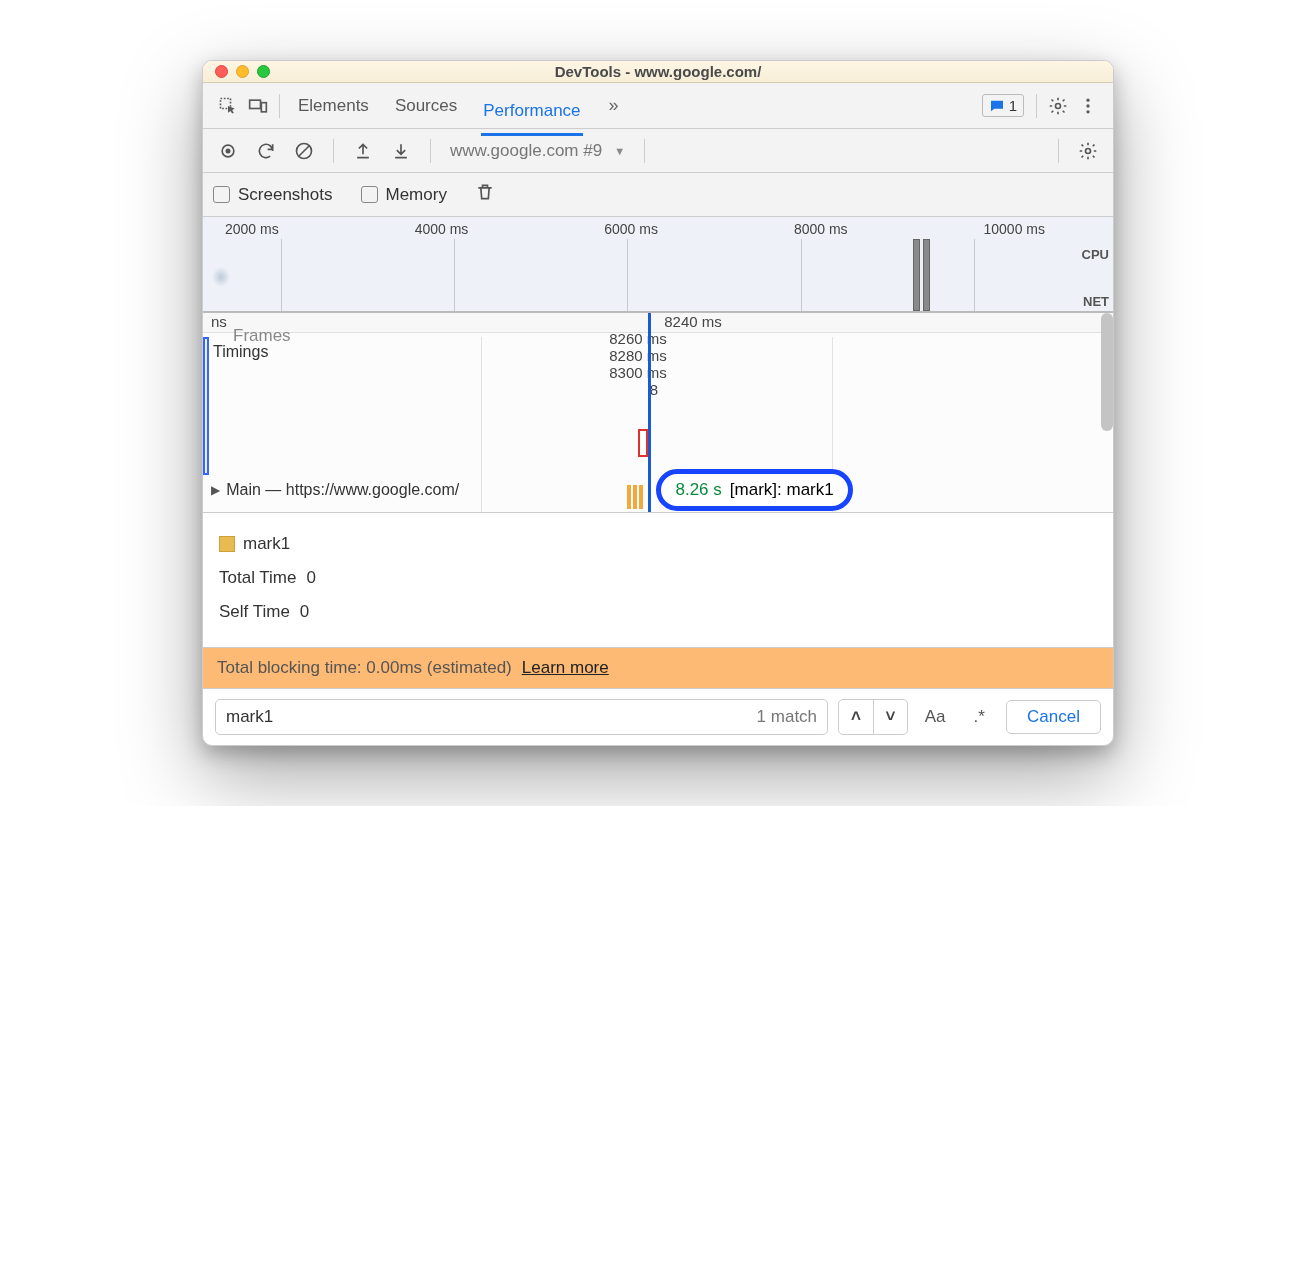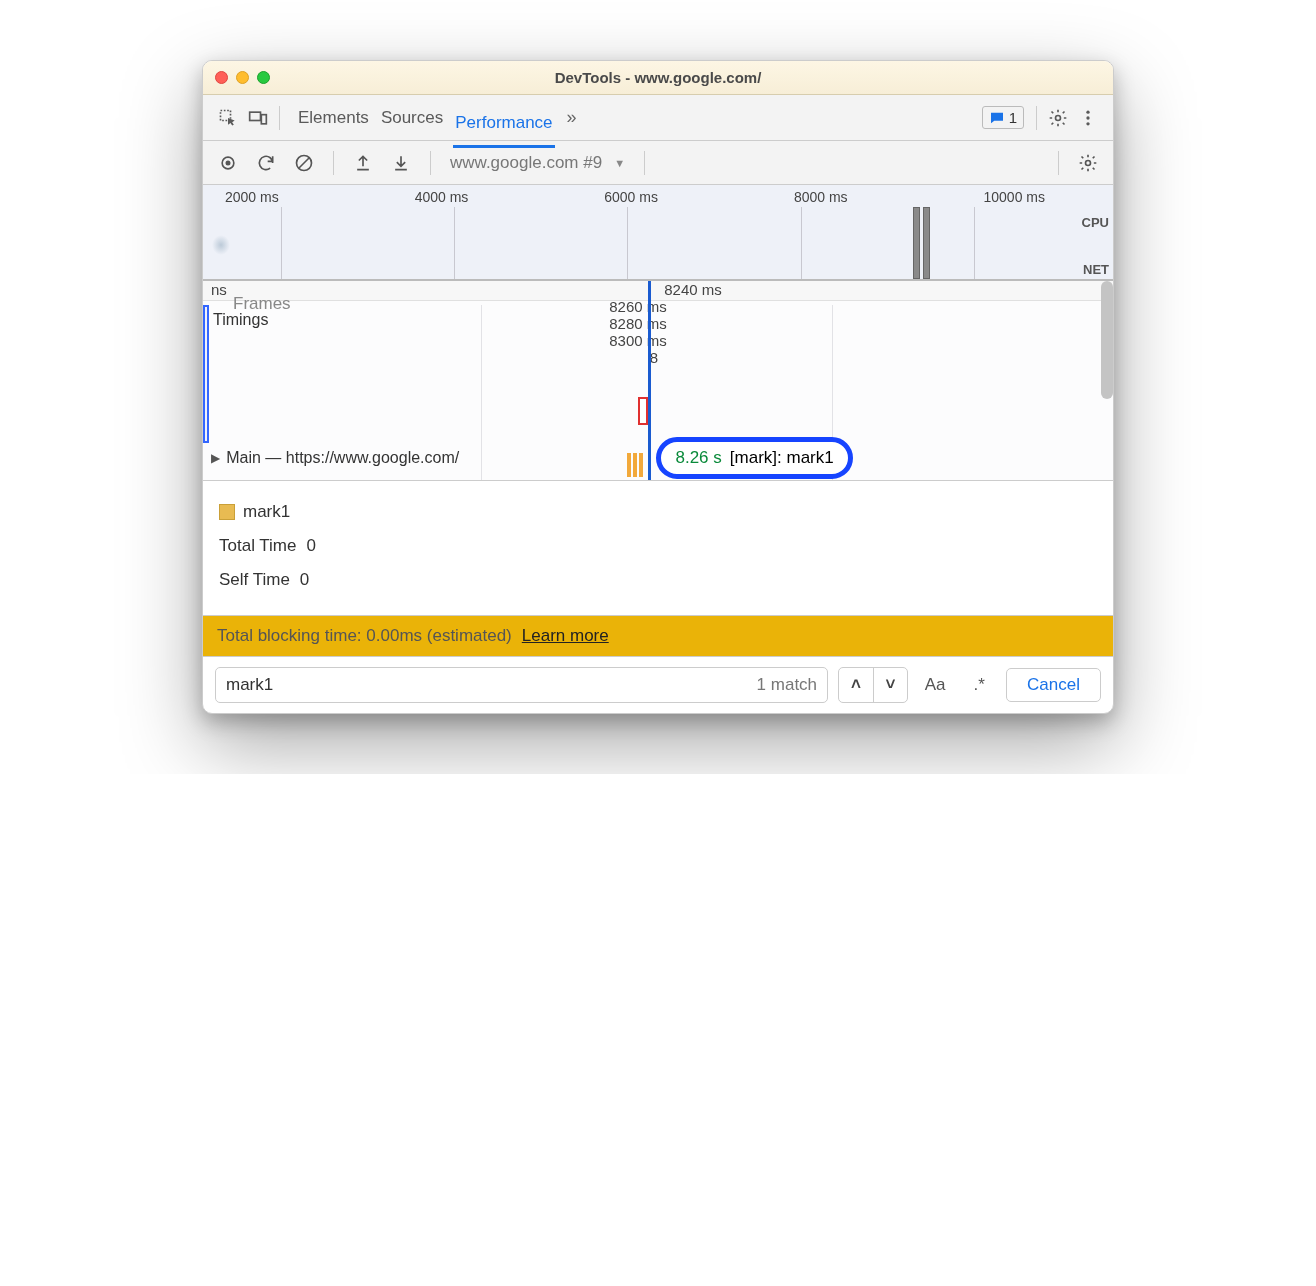--- a/index.html
+++ b/index.html
@@ -13,21 +13,21 @@
   }
   .window {
     width: 912px;
     border-radius: 10px;
     background: #fff;
     box-shadow: 0 30px 80px rgba(0,0,0,.35), 0 8px 20px rgba(0,0,0,.25);
     overflow: hidden;
     border: 1px solid #ccc;
   }
   .titlebar {
-    height: 34px;
+    height: 22px;
     background: linear-gradient(#fdf6e4, #f7eed7);
     display:flex; align-items:center;
     padding: 0 12px;
     border-bottom:1px solid #d7cdae;
     position:relative;
   }
   .traffic { display:flex; gap:8px; }
   .dot { width:13px; height:13px; border-radius:50%; }
   .dot.red{background:#ff5f57;border:1px solid #e04640;}
   .dot.yellow{background:#ffbd2e;border:1px solid #dfa123;}
@@ -37,21 +37,21 @@
     display:flex; align-items:center;
     height:46px; padding:0 10px;
     border-bottom:1px solid #ccc;
     background:#f3f3f3;
     font-size:16px;
   }
   .icon-btn { width:30px; height:30px; display:flex;align-items:center;justify-content:center;color:#5a5a5a;}
   .icon-btn svg{width:20px;height:20px;}
   .sep { width:1px; height:24px; background:#ccc; margin:0 6px;}
   .tabs {
-    display:flex; gap:8px; margin-left:10px; align-items:center; flex:1;
+    display:flex; gap:22px; margin-left:10px; align-items:center; flex:1;
   }
   .tab1 { color:#5a5a5a; font-size:17px; padding:12px 2px;}
   .tab1.active { color:#1a73e8; border-bottom:3px solid #1a73e8; margin-bottom:-14px;}
   .chev{color:#666;font-size:18px; margin-left:4px;}
   .badge {
     display:flex; align-items:center; gap:4px;
     border:1px solid #bbb; border-radius:3px; padding:2px 6px; font-size:15px; color:#333;
     margin:0 6px;
   }
   .badge svg{width:16px;height:16px;}
@@ -109,21 +109,21 @@
   .highlight .t{color:#0a8a3a;font-weight:500;}
   .scroll-thumb{position:absolute;right:0;top:0;width:12px;height:118px;background:#c4c4c4;border-radius:6px;}
   .tabs2{height:44px;display:flex;gap:32px;padding:0 12px;align-items:center;
     background:#f3f3f3;border-bottom:1px solid #ccc;font-size:17px;color:#5a5a5a;}
   .tab2{padding:10px 2px;}
   .tab2.active{color:#1a73e8;border-bottom:3px solid #1a73e8;margin-bottom:-12px;}
   .summary-body{padding:14px 16px 18px; font-size:17px; color:#333; line-height:2;}
   .markrow{display:flex;align-items:center;gap:8px;}
   .swatch{width:16px;height:16px;background:#e8bb52;border:1px solid #caa038;}
   .kv{display:flex;gap:10px;}
-  .statusbar{background:#eab308;border-top:1px solid #ccc;border-bottom:1px solid #ccc;
+  .statusbar{background:#fdba74;border-top:1px solid #ccc;border-bottom:1px solid #ccc;
     padding:10px 14px;font-size:17px;color:#555;display:flex;gap:10px;align-items:center;}
   .statusbar a{color:#222;text-decoration:underline;}
   .searchbar{display:flex;gap:10px;padding:10px 12px;align-items:center;font-size:17px;}
   .searchbox{flex:1;border:1px solid #ccc;border-radius:5px;height:36px;display:flex;align-items:center;
     padding:0 10px;gap:8px;}
   .searchbox input{flex:1;border:none;outline:none;font-size:17px;color:#333;}
   .matchtext{color:#777;}
   .navbtns{border:1px solid #ccc;border-radius:5px;height:36px;display:flex;}
   .navbtns div{width:34px;display:flex;align-items:center;justify-content:center;color:#444;font-weight:600;}
   .navbtns div+div{border-left:1px solid #ccc;}
@@ -223,20 +223,31 @@
     <div class="spacer"></div>
     <div class="sep"></div>
     <div class="icon-btn">
       <svg viewBox="0 0 24 24" fill="none" stroke="#555" stroke-width="2">
           <circle cx="12" cy="12" r="3"></circle>
           <path d="M12 2v3M12 19v3M4.2 4.2l2.1 2.1M17.7 17.7l2.1 2.1M2 12h3M19 12h3M4.2 19.8l2.1-2.1M17.7 6.3l2.1-2.1"></path>
         </svg>
     </div>
   </div>
 
+  <div class="toolbar3">
+    <span class="chk"></span>
+    <span>Screenshots</span>
+    <span style="width:12px"></span>
+    <span class="chk"></span>
+    <span>Memory</span>
+    <span style="width:12px"></span>
+    <span class="trash"><svg viewBox="0 0 24 24" fill="none" stroke="currentColor" stroke-width="2">
+          <path d="M4 7h16M9 7V4h6v3M7 7l1 13h8l1-13"></path>
+        </svg></span>
+  </div>
 
   <div class="overview">
     <div class="ticks">
       <span>2000 ms</span>
       <span>4000 ms</span>
       <span>6000 ms</span>
       <span>8000 ms</span>
       <span>10000 ms</span>
     </div>
     <div class="area">

